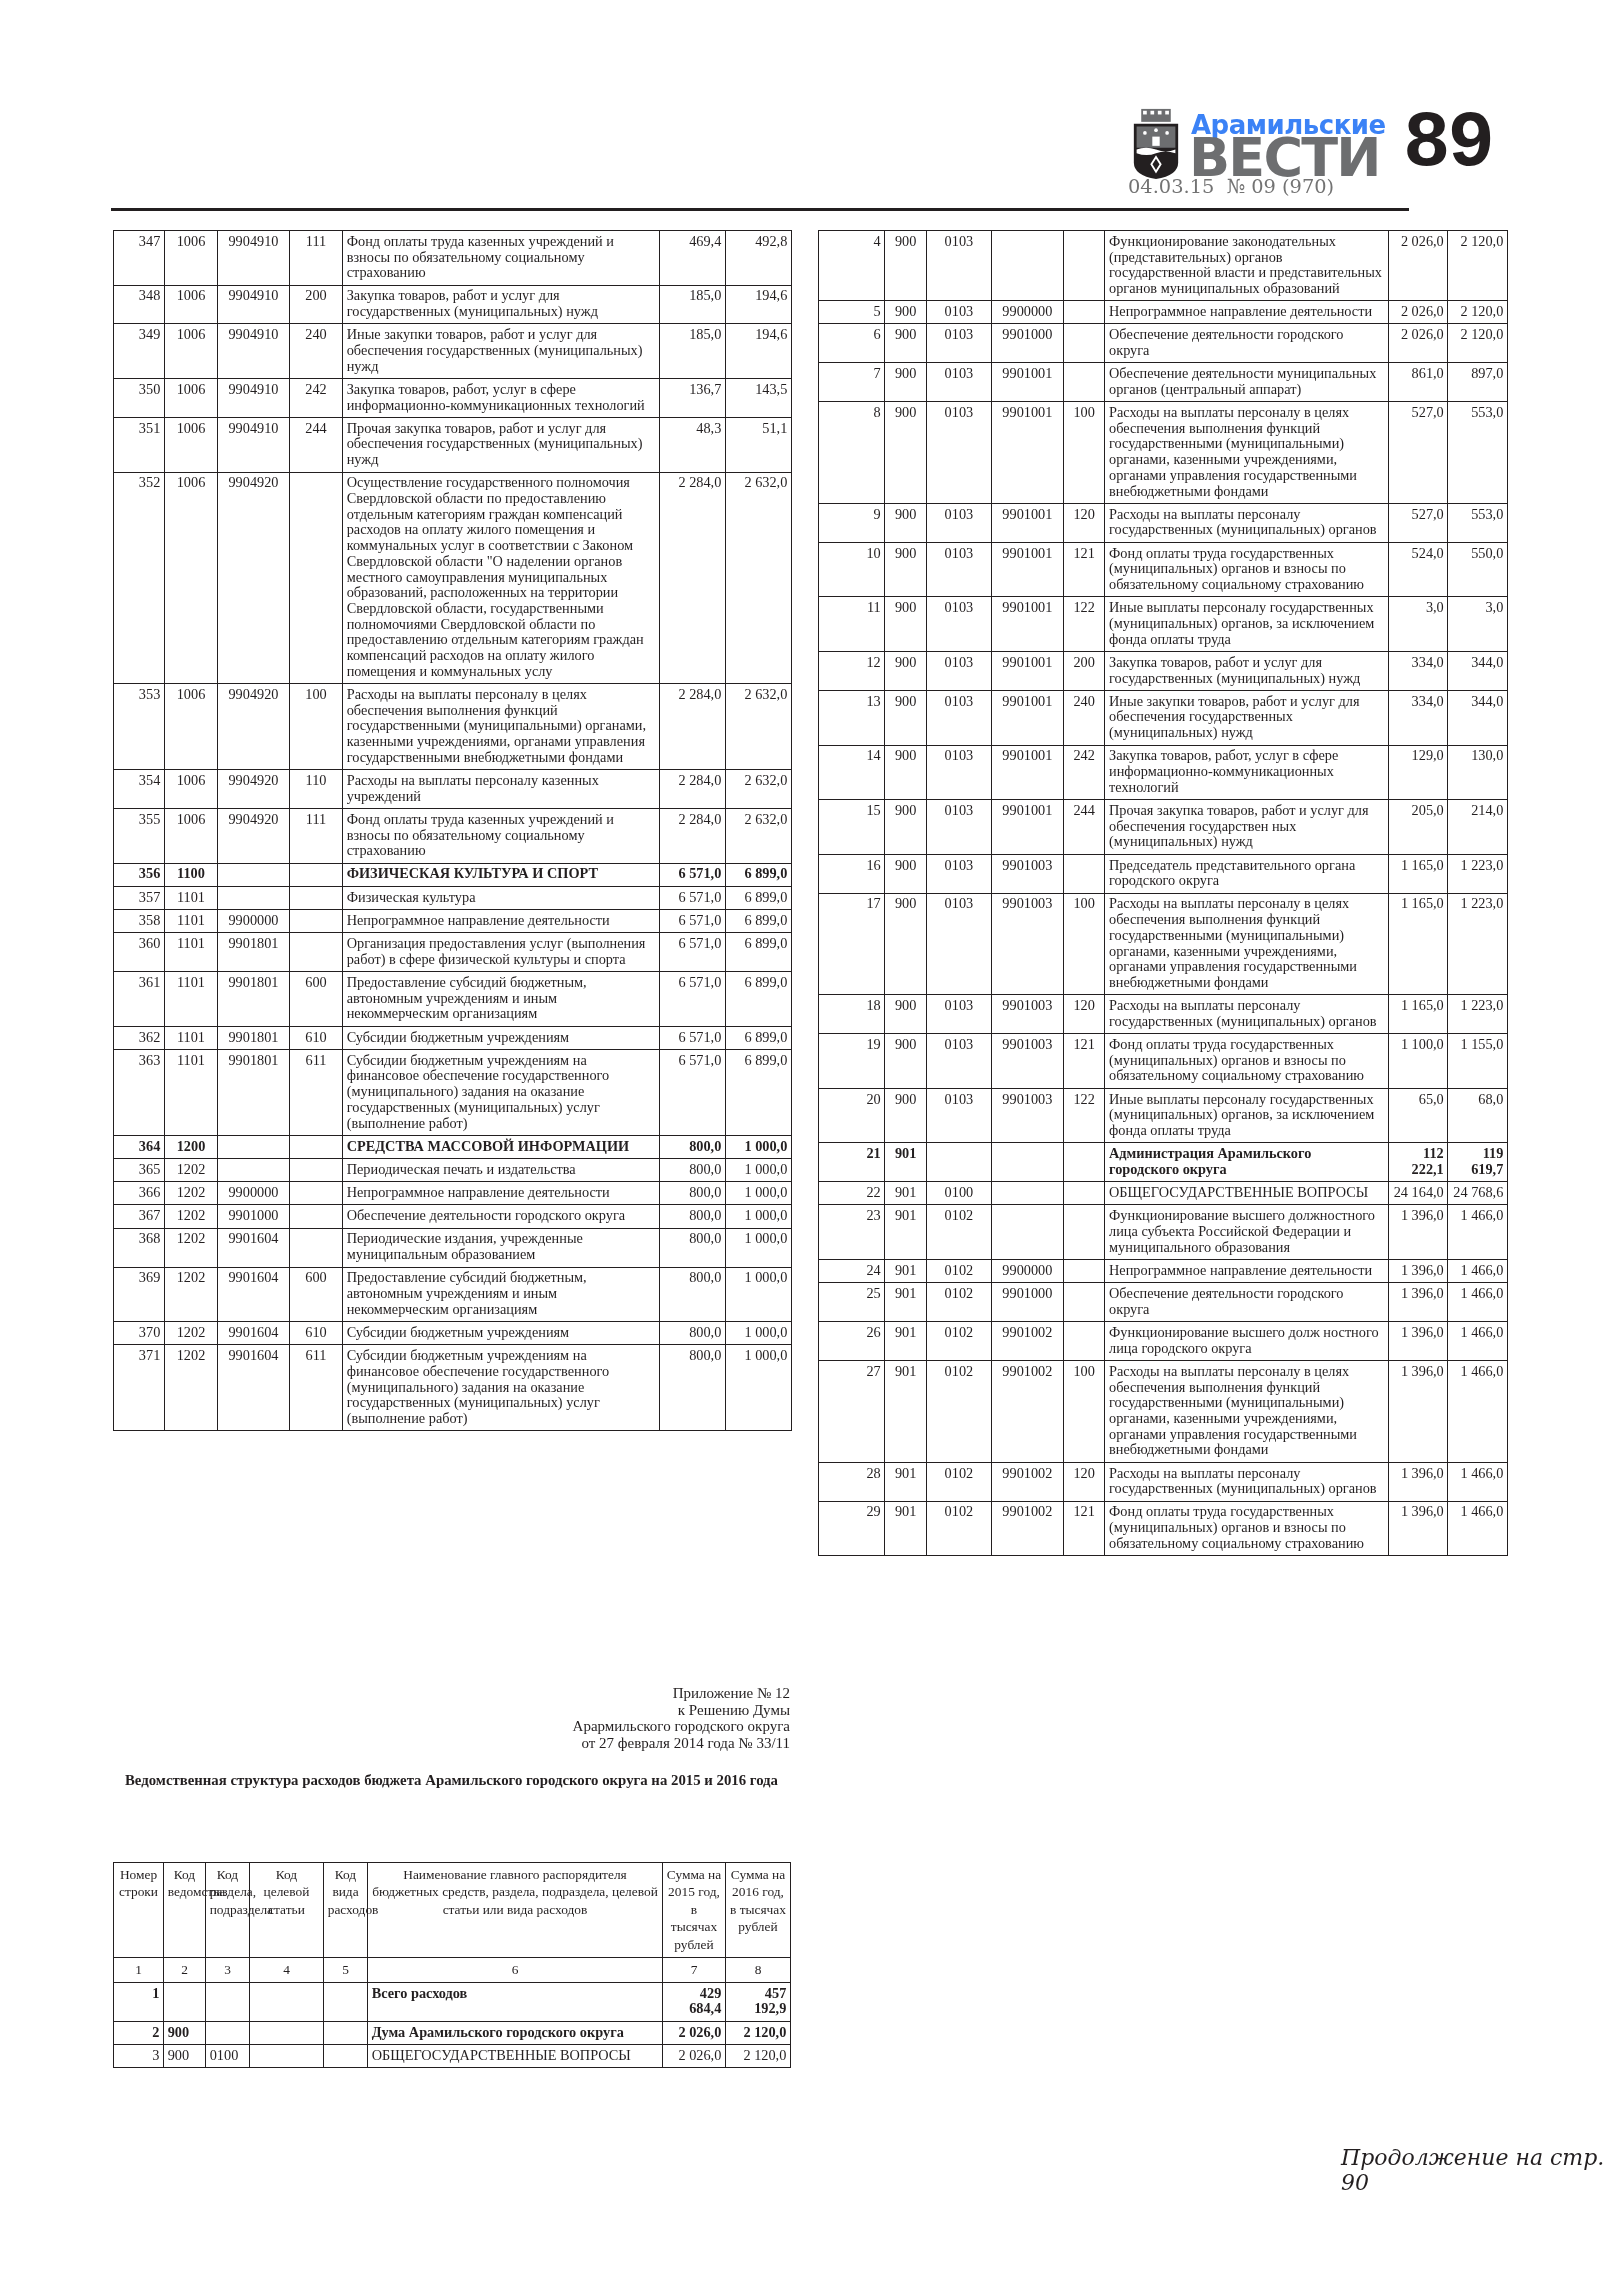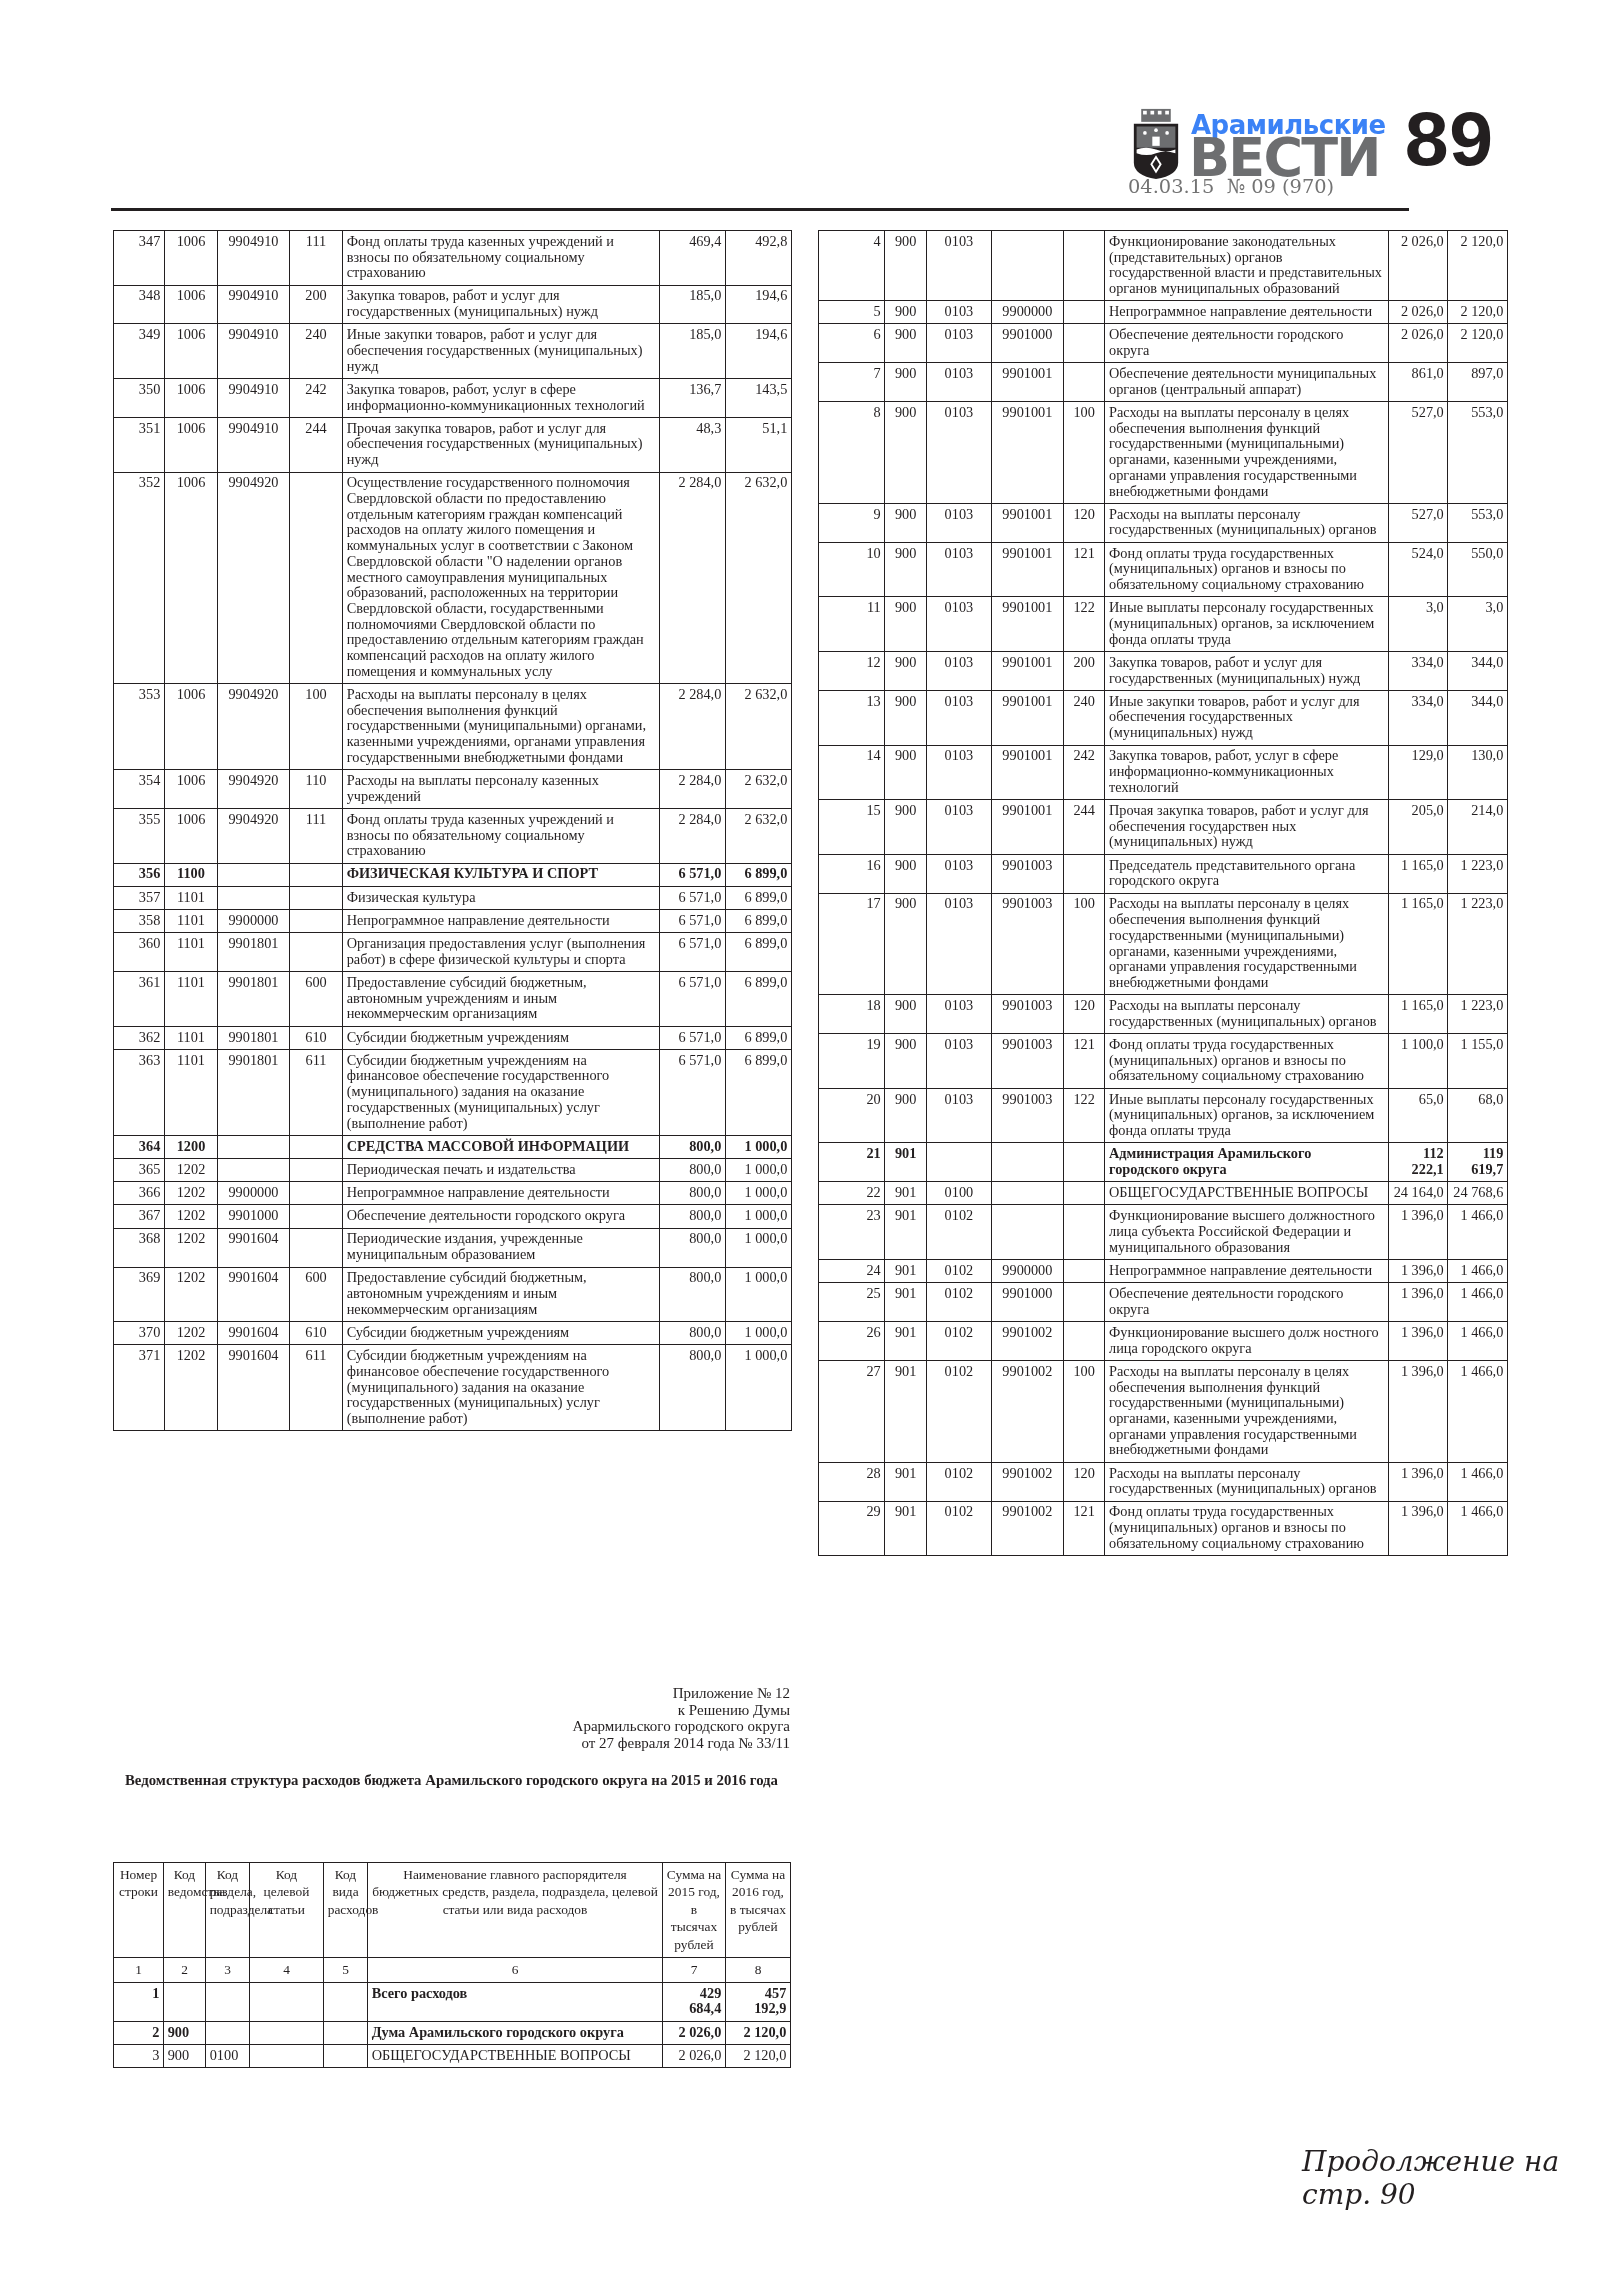--- a/index.html
+++ b/index.html
@@ -22,21 +22,21 @@
   table.budget td.ctr { text-align: center; }
   table.budget td.desc { text-align: left; }
   table.budget tr.bold td { font-weight: bold; }
   .left-table { position: absolute; left: 113px; top: 230px; width: 677px; }
   .right-table { position: absolute; left: 818px; top: 230px; width: 690px; }
   .annex { position: absolute; left: 397px; top: 1685px; width: 393px; text-align: right; font-size: 15px; line-height: 16.6px; }
   .annex div { white-space: nowrap; }
   .doc-title { position: absolute; left: 113px; top: 1772px; width: 677px; text-align: center; font-weight: bold; font-size: 14.8px; line-height: 16.6px; }
   .new-table { position: absolute; left: 113px; top: 1818px; width: 677px; margin-top: 44px; }
   table.budget tr.hdr td { text-align: center; font-size: 13.4px; line-height: 17.5px; }
-  .continue { position: absolute; left: 1302px; top: 2145px; font-style: italic; font-size: 28px; font-family: "DejaVu Serif", serif; color: #231f20; }
+  .continue { position: absolute; left: 1341px; top: 2145px; font-style: italic; font-size: 22px; font-family: "DejaVu Serif", serif; color: #231f20; }
 </style>
 </head>
 <body>
 
 <div class="masthead">
   <svg class="crest" viewBox="0 0 52 80">
     <rect x="10" y="2" width="32" height="14" fill="#6d6e70"></rect>
     <rect x="12" y="4" width="4" height="4" fill="#fff"></rect>
       <rect x="20" y="4" width="4" height="4" fill="#fff"></rect>
       <rect x="28" y="4" width="4" height="4" fill="#fff"></rect>

